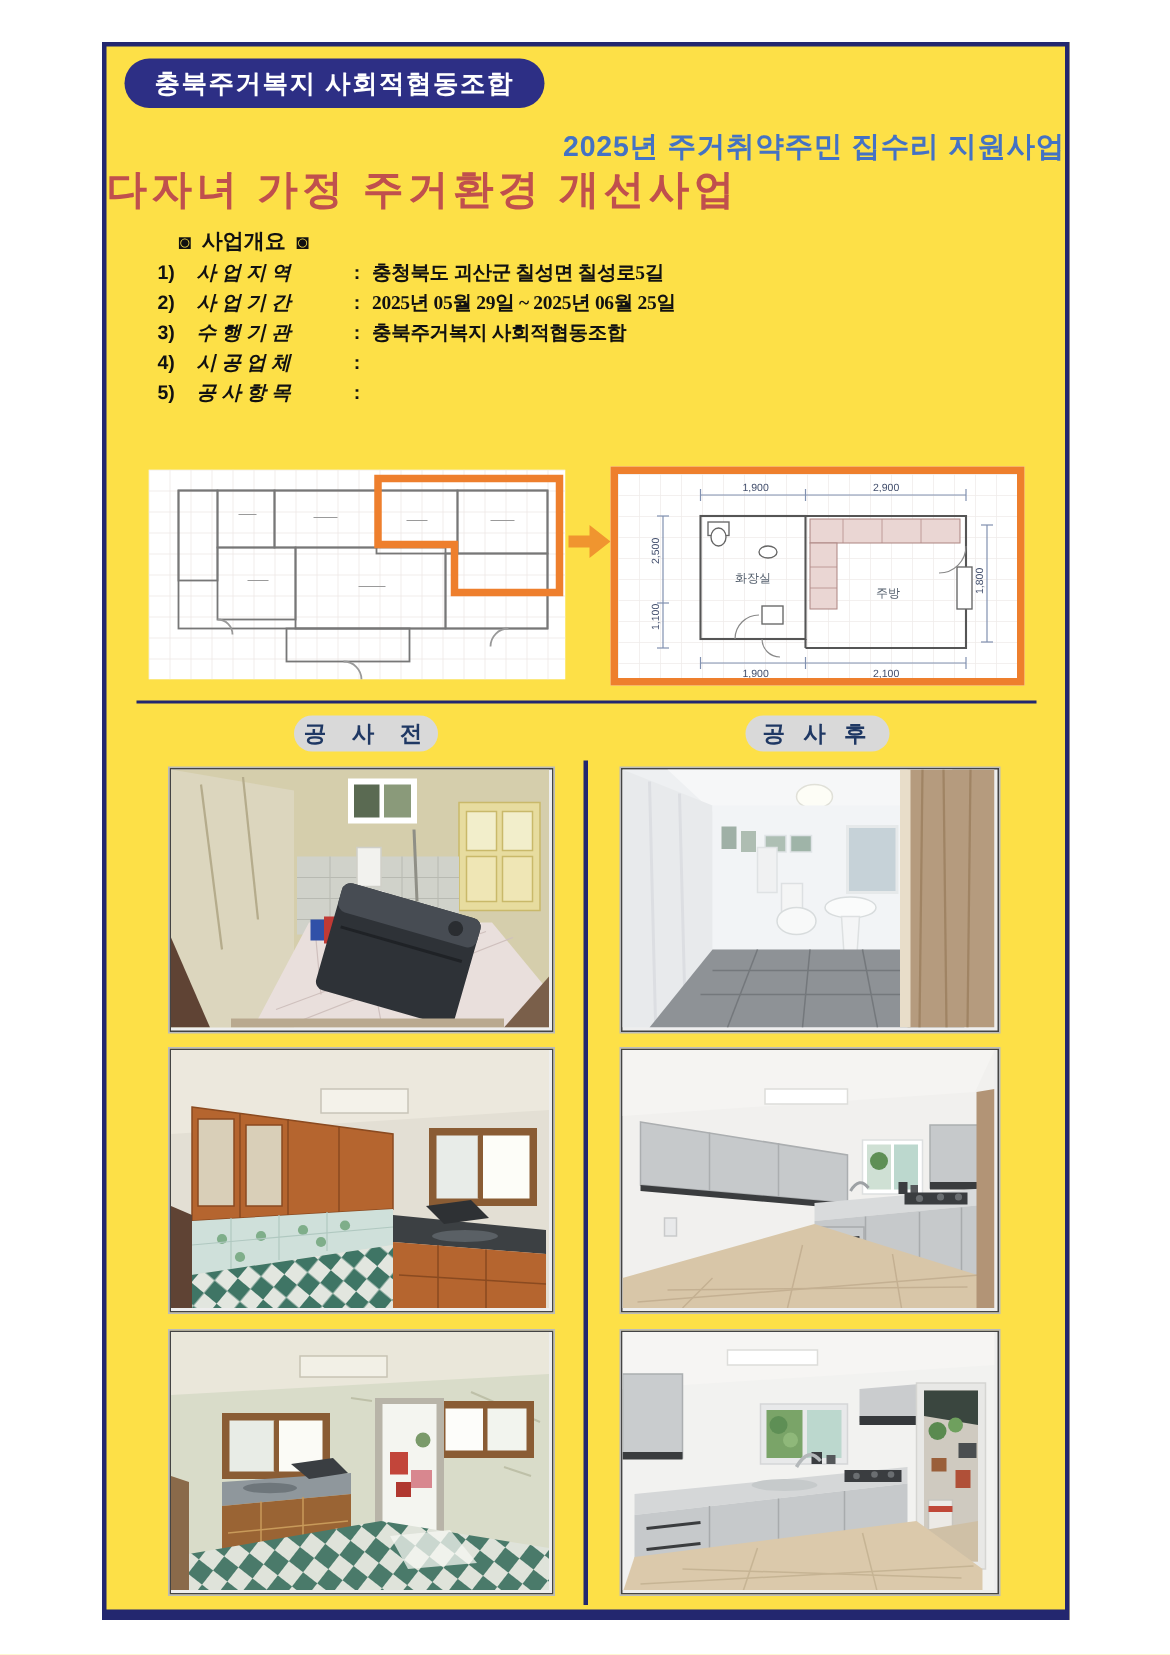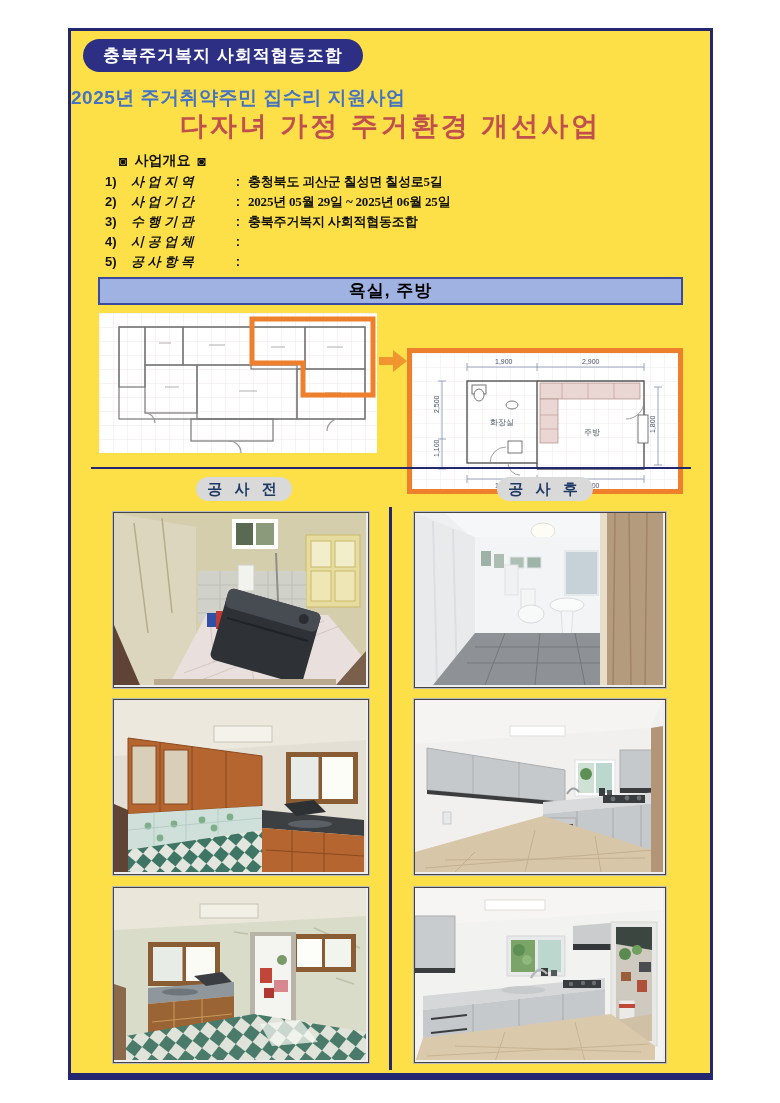--- a/index.html
+++ b/index.html
@@ -1,35 +1,35 @@
 <!DOCTYPE html>
 <html><head>
 <meta charset="utf-8">
 <style>
   html,body{margin:0;padding:0;background:#fff;}
   body{width:780px;height:1103px;position:relative;font-family:"Liberation Sans","DejaVu Sans",sans-serif;}
   .frame{position:absolute;left:68px;top:28px;width:645px;height:1052px;border:3px solid #23276F;border-bottom:7px solid #23276F;box-sizing:border-box;background:#fde047;}
   .abs{position:absolute;}
   .badge{left:12px;top:8px;background:#2D2F85;color:#fff;font-weight:bold;font-size:17px;padding:5px 20px;border-radius:17px;letter-spacing:1px;}
-  .subtitle{left:0;top:54px;width:100%;text-align:left;color:#4472C4;font-size:19px;font-weight:bold;letter-spacing:0.5px;}
-  .maintitle{left:0;top:77px;width:100%;text-align:center;color:#C0504D;font-size:27px;font-weight:bold;letter-spacing:3px;}
+  .subtitle{left:0;top:54px;width:100%;text-align:right;color:#4472C4;font-size:19px;font-weight:bold;letter-spacing:0.5px;}
+  .maintitle{left:0;top:77px;width:100%;text-align:left;color:#C0504D;font-size:27px;font-weight:bold;letter-spacing:3px;}
   .ov-head{left:48px;top:121px;font-size:14px;font-weight:bold;color:#111;display:flex;gap:7px;align-items:center;}
   .ov-list{left:34px;top:141px;width:575px;}
   .ov-row{display:flex;font-weight:bold;font-size:13px;line-height:20px;color:#111;}
   .ov-no{width:26px;}
   .ov-label{width:97px;font-style:italic;}
   .ov-sep{width:20px;text-align:center;}
   .ov-value{flex:1;letter-spacing:-0.2px;white-space:nowrap;font-family:Liberation Serif, serif;}
   .banner{left:27px;top:246px;width:585px;height:28px;background:#9FB2E2;border:2px solid #3A4A9F;box-sizing:border-box;text-align:center;font-size:17px;font-weight:bold;color:#000;line-height:24px;letter-spacing:1px;}
   .plan-left{left:28px;top:282px;width:278px;height:140px;}
   .arrow-wrap{left:306px;top:316px;}
-  .plan-right{left:336px;top:280px;width:276px;height:146px;border:5px solid #EE7F2D;box-sizing:border-box;background:#fff;margin-top:37px;}
+  .plan-right{left:336px;top:280px;width:276px;height:146px;border:5px solid #EE7F2D;box-sizing:border-box;background:#fff;}
   .rule{left:20px;top:436px;width:600px;height:2px;background:#23276F;}
   .pill{top:446px;width:96px;height:24px;border-radius:13px;background:#D9D9D9;color:#1F3864;font-weight:bold;font-size:15px;letter-spacing:4px;display:flex;align-items:center;justify-content:center;}
-  .pill.before{left:125px;}
+  .pill.before{left:125px;font-family:Liberation Mono, monospace;}
   .pill.after{left:426px;}
   .vdivider{left:318px;top:476px;width:3px;height:563px;background:#23276F;}
   .photo{border:1px solid #444;outline:1px solid #bbb;background:#eee;line-height:0;}
   .col-l{left:42px;width:254px;height:174px;}
   .col-r{left:343px;width:250px;height:174px;}
   .row1{top:481px;} .row2{top:668px;} .row3{top:856px;}
   svg{display:block;}
 </style>
 </head>
 <body>
@@ -70,21 +70,20 @@
       <span class="ov-label">시 공 업 체</span>
       <span class="ov-sep">:</span>
     </div>
     <div class="ov-row">
       <span class="ov-no">5)</span>
       <span class="ov-label">공 사 항 목</span>
       <span class="ov-sep">:</span>
     </div>
   </div>
 
-  <div class="abs banner">욕실, 주방</div>
 
   <div class="abs plan-left">
     <svg width="278" height="140" viewBox="0 0 278 140">
       <defs>
         <pattern id="gA" width="14" height="14" patternUnits="userSpaceOnUse">
           <path d="M14 0H0V14" fill="none" stroke="#EDE7E5" stroke-width="1"></path>
         </pattern>
       </defs>
       <rect x="0" y="0" width="278" height="140" fill="#fff"></rect>
       <rect x="0" y="0" width="278" height="140" fill="url(#gA)"></rect>

